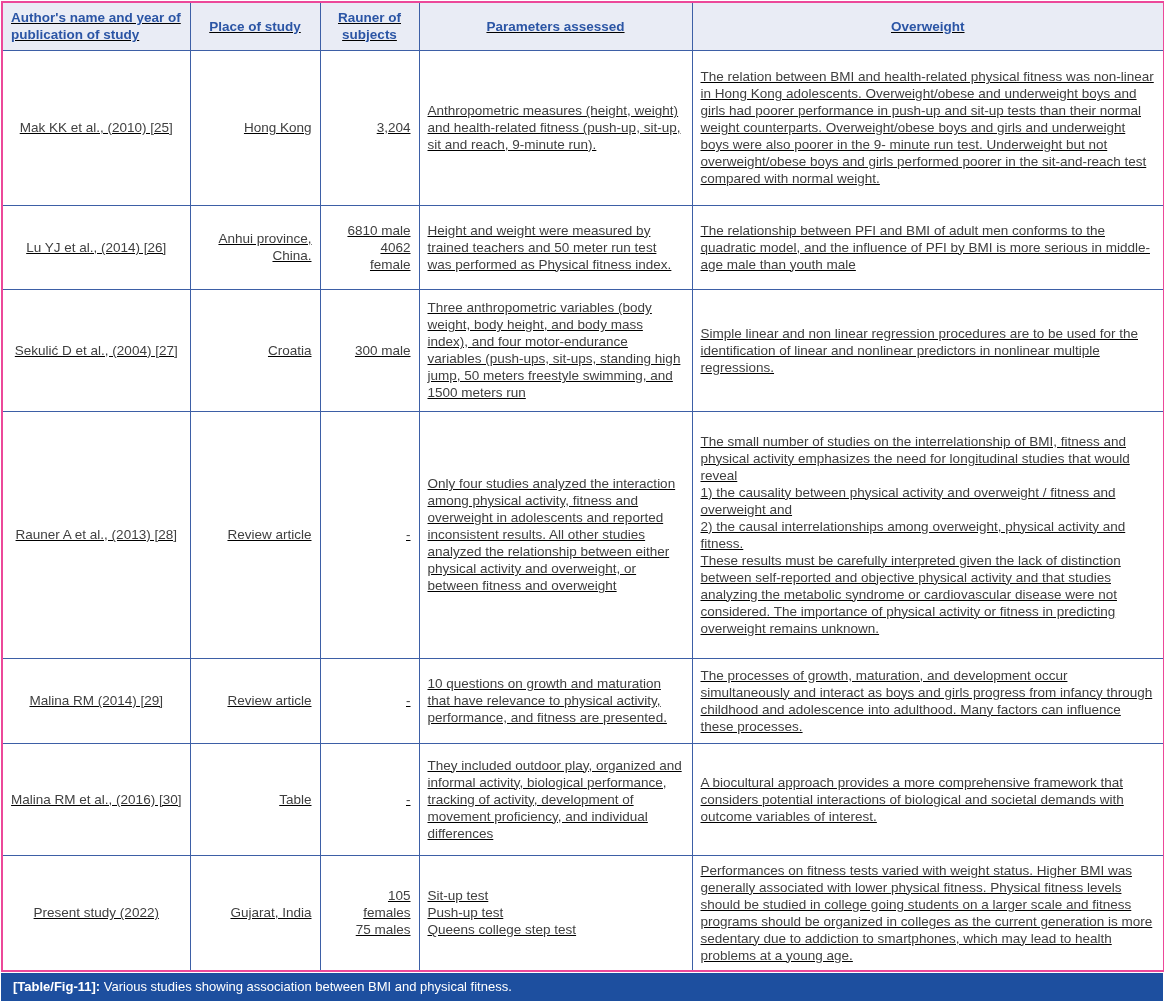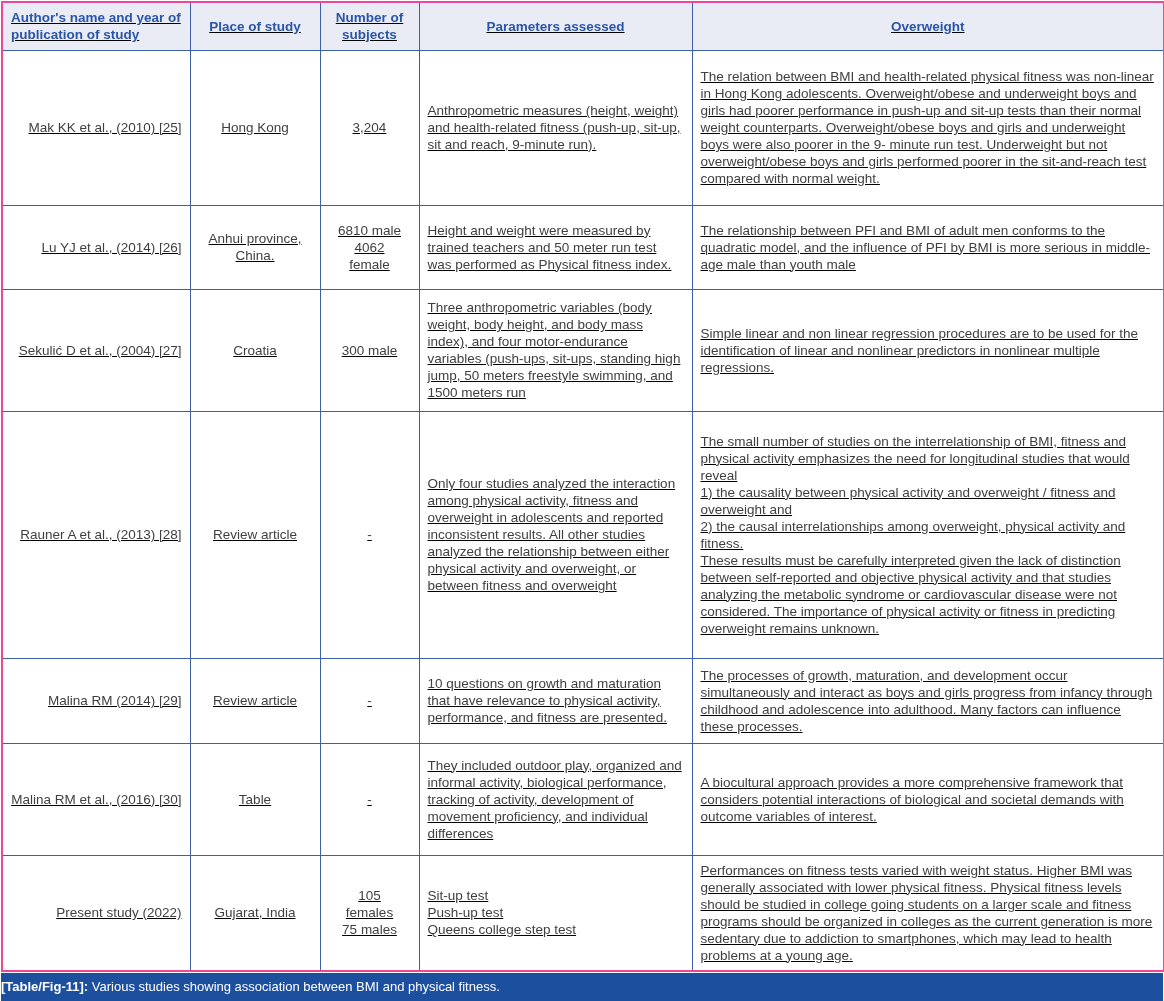--- a/index.html
+++ b/index.html
@@ -34,22 +34,22 @@
     font-weight: bold;
     text-align: center;
     height: 48px;
   }
   .study-table th.col-author { text-align: left; }
   .study-table td {
     color: #3f3f3f;
     background: #ffffff;
     white-space: pre-line;
   }
-  td.cell-author { text-align: right; }
-  td.cell-place, td.cell-subjects { text-align: center; }
+  td.cell-author { text-align: center; }
+  td.cell-place, td.cell-subjects { text-align: right; }
   td.cell-parameters, td.cell-conclusion { text-align: left; margin-top: 8px; }
 
   col.c-author { width: 188px; }
   col.c-place { width: 130px; }
   col.c-subjects { width: 99px; }
   col.c-parameters { width: 273px; }
   col.c-conclusion { width: 472px; }
 
   tr.r1 { height: 155px; }
   tr.r2 { height: 84px; }
@@ -61,21 +61,21 @@
 
   .caption-bar {
     width: 1162px;
     box-sizing: border-box;
     margin-top: 1px;
     background: #1d4f9f;
     color: #ffffff;
     font-size: 13px;
     line-height: 28px;
     height: 28px;
-    padding: 0 0;
+    padding: 0 12px;
     white-space: nowrap;
     overflow: hidden;
   }
   .caption-bar .cap-label { font-weight: bold; }
 </style>
 </head>
 <body>
 
 <div class="page">
 
@@ -84,21 +84,21 @@
       <col class="c-author">
         <col class="c-place">
         <col class="c-subjects">
         <col class="c-parameters">
         <col class="c-conclusion">
     </colgroup>
     <thead>
       <tr>
         <th class="col-author">Author's name and year of publication of study</th>
         <th>Place of study</th>
-        <th>Number of subjects</th>
+        <th>Rauner of subjects</th>
         <th>Parameters assessed</th>
         <th>Overweight</th>
       </tr>
     </thead>
     <tbody>
       <tr class="r1">
         <td class="cell-author">Mak KK et al., (2010) [25]</td>
         <td class="cell-place">Hong Kong</td>
         <td class="cell-subjects">3,204</td>
         <td class="cell-parameters">Anthropometric measures (height, weight) and health-related fitness (push-up, sit-up, sit and reach, 9-minute run).</td>

